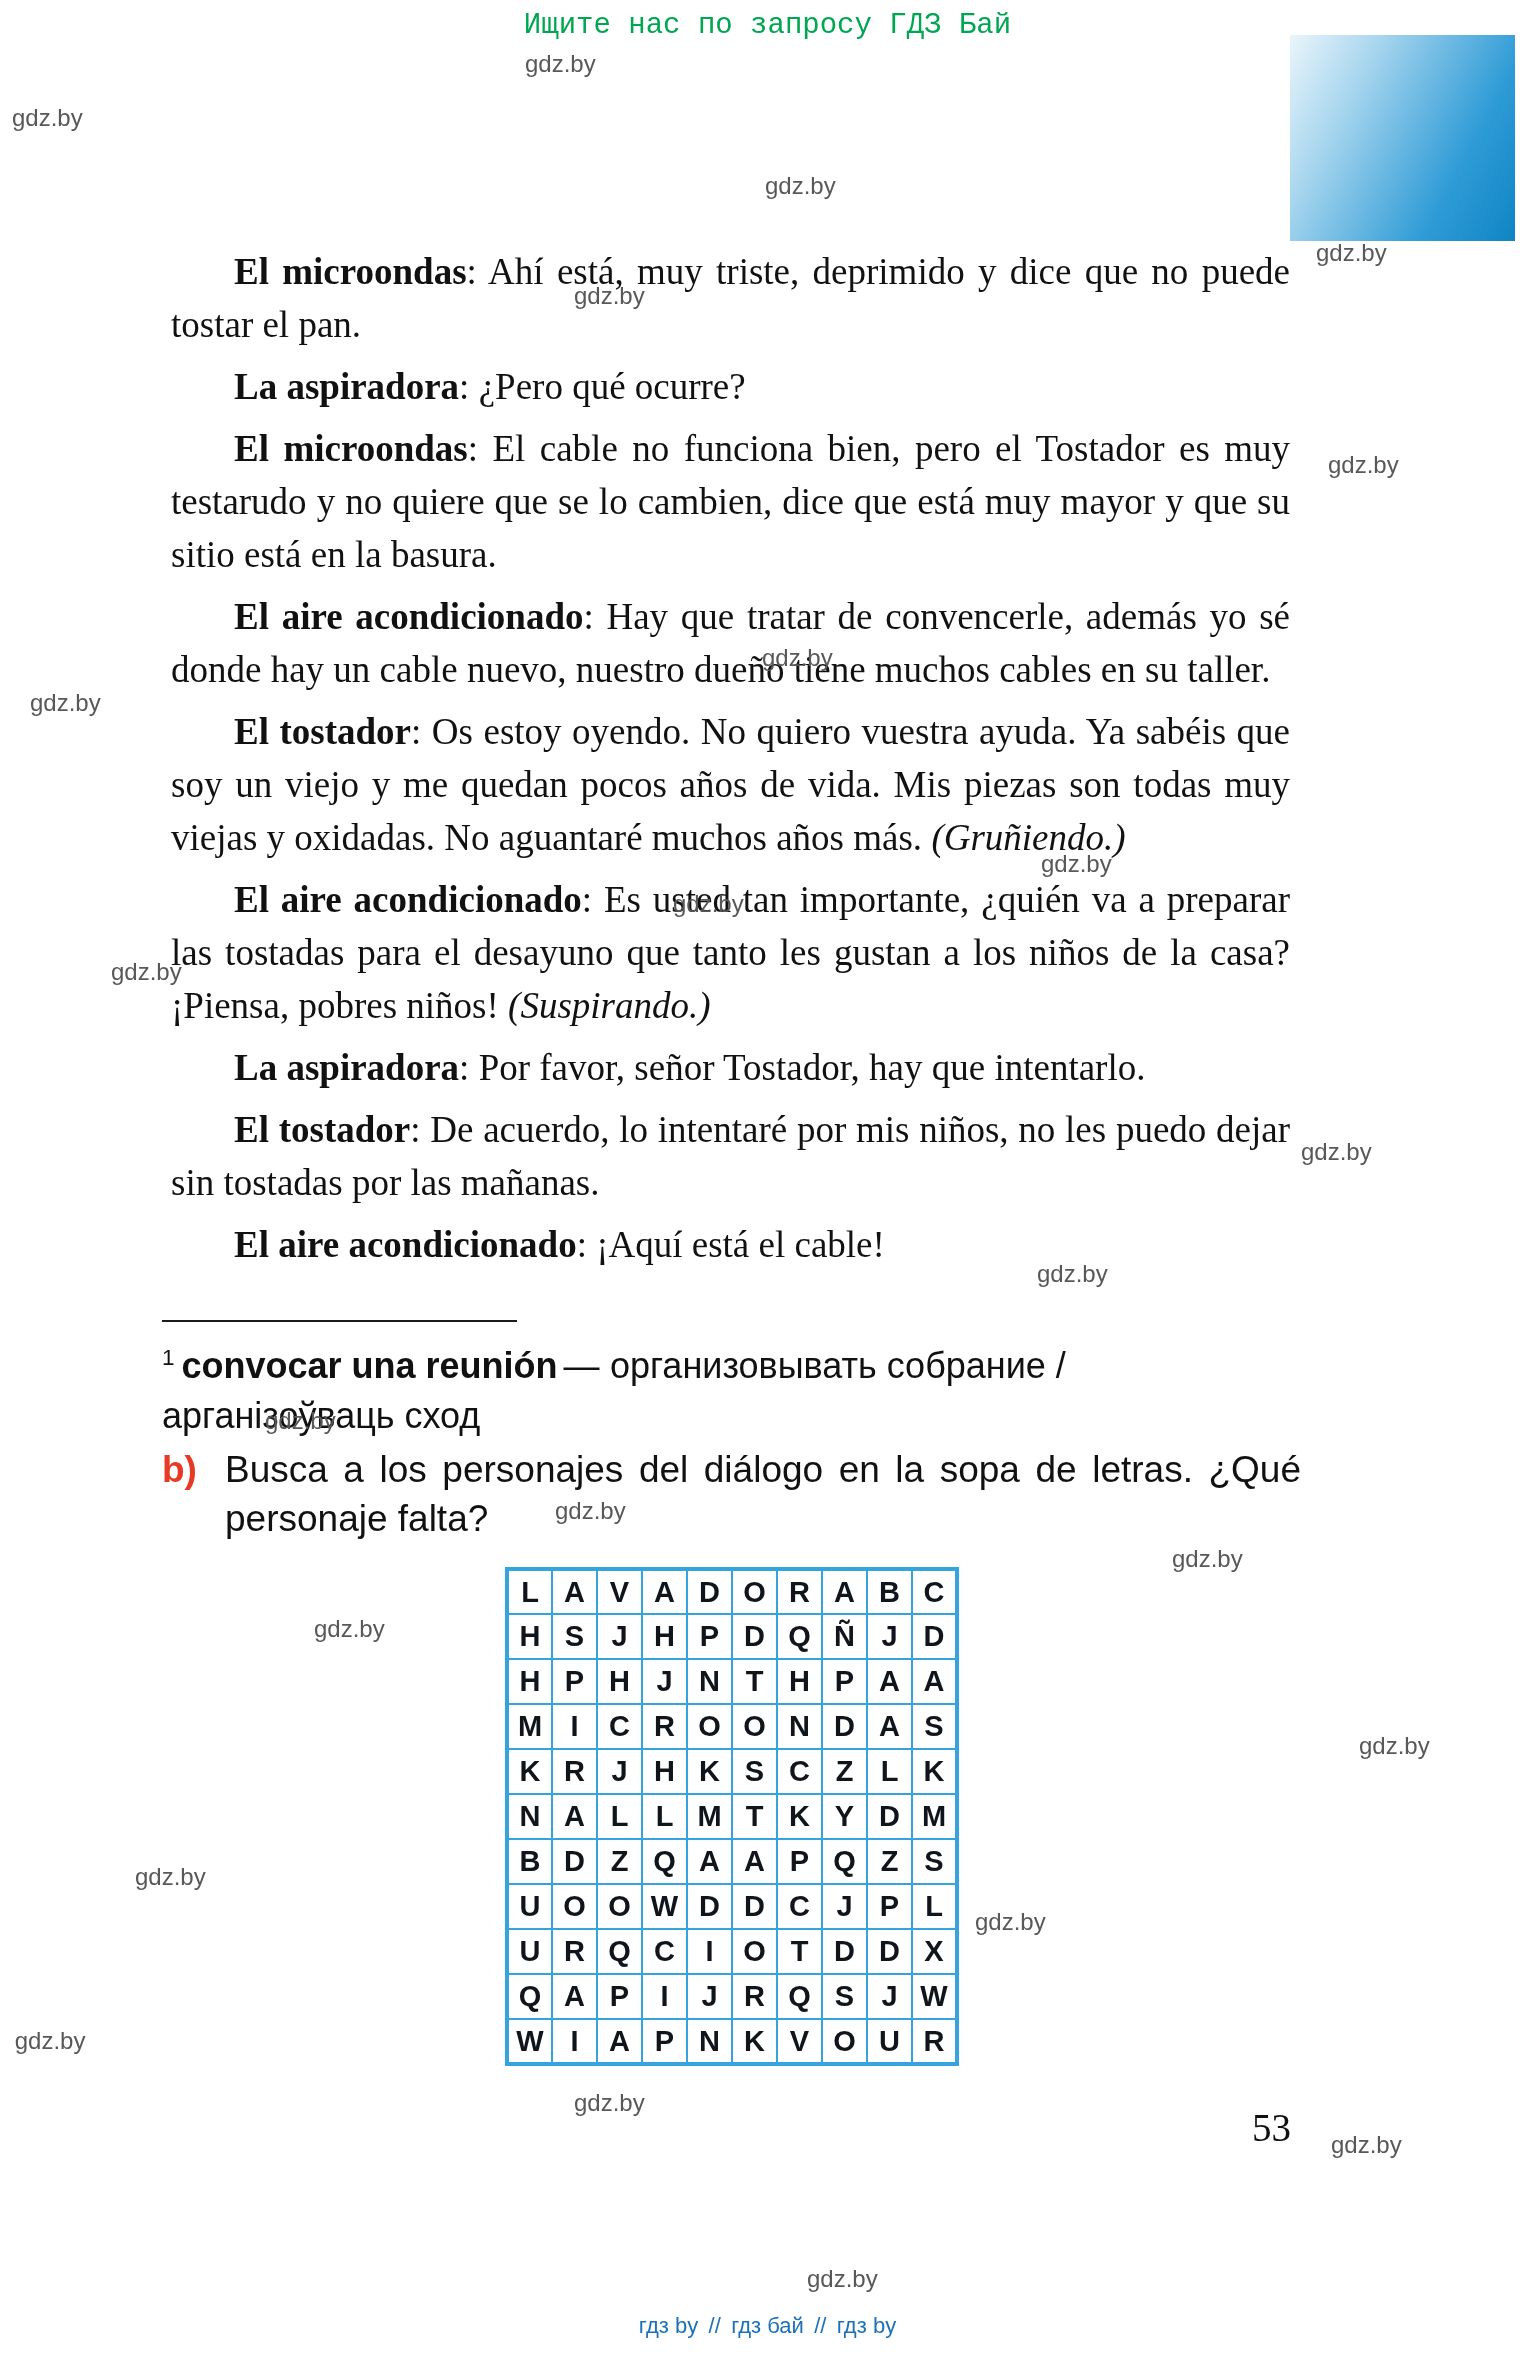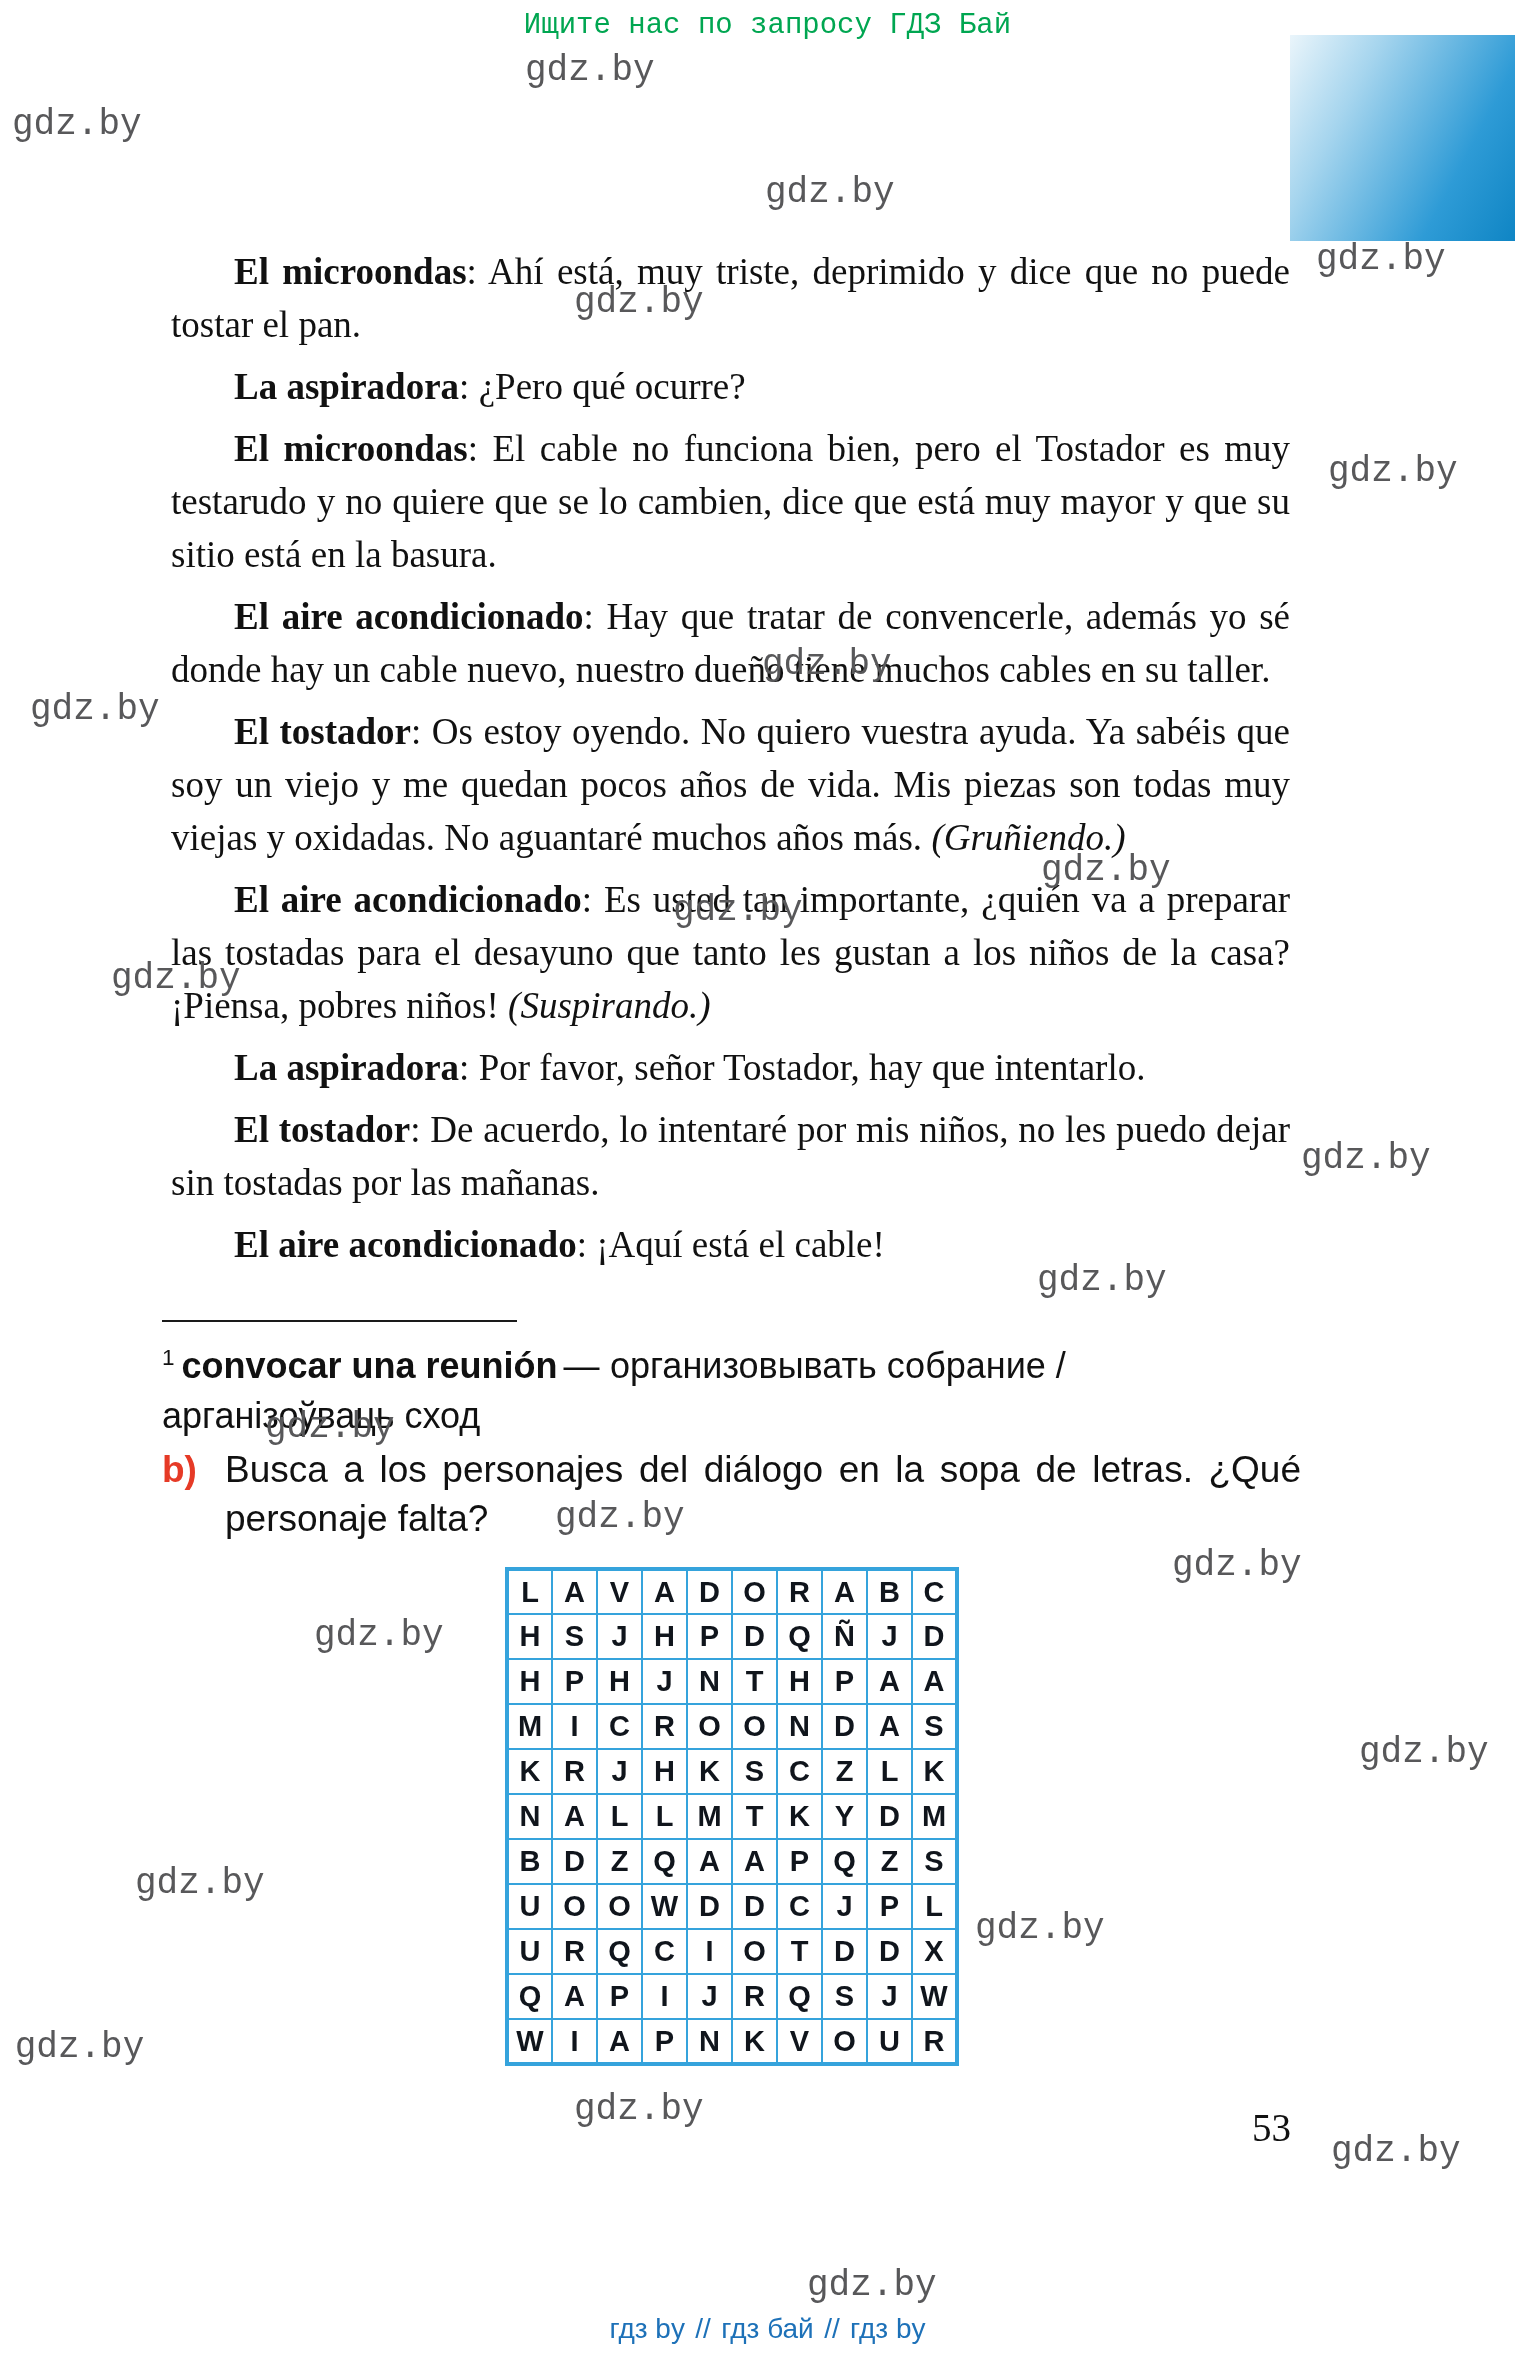--- a/index.html
+++ b/index.html
@@ -20,21 +20,21 @@
   }
   .promo{
     position:absolute; top:8.7px; left:0; width:100%; text-align:center;
     font-family:Liberation Mono, monospace; font-size:29px; color:var(--promo-green);
   }
   .corner-gradient{
     position:absolute; left:1290px; top:35px; width:225px; height:206px;
     background:linear-gradient(118deg,#eaf5fb 0%, #a6d5ee 28%, #2e9bd6 72%, #0f85c4 100%);
   }
   .wm{
-    position:absolute; font-family:Liberation Mono, monospace; font-size:36px;
+    position:absolute; font-family:Liberation Sans, sans-serif; font-size:24px;
     color:var(--watermark-gray); white-space:nowrap;
   }
   .dialogue{
     position:absolute; left:162px; top:236px; width:1137px;
     font-size:37px; line-height:53px; color:var(--text-black); text-align:justify;
   }
   .dialogue p{ text-indent:63px; margin:9px; }
   .dialogue .aside{ font-style:italic; }
   .footnote-rule{
     position:absolute; left:162px; top:1320px; width:355px;
@@ -69,21 +69,21 @@
   .page-number{
     position:absolute; left:1252px; top:2105px;
     font-size:39px; color:var(--text-black);
   }
   .publisher{
     position:absolute; left:0; top:2157px; width:100%; text-align:center;
     font-family:"Liberation Sans", sans-serif; font-size:43px; color:var(--publisher-pink);
   }
   .bottom-links{
     position:absolute; left:0; top:2313px; width:100%; text-align:center;
-    font-family:"Liberation Sans", sans-serif; font-size:28px; color:var(--link-blue);
+    font-family:"Liberation Sans", sans-serif; font-size:22px; color:var(--link-blue);
   }
   .bottom-links a{ color:var(--link-blue); text-decoration:none; margin:0 5.2px; cursor:pointer; }
   .bottom-links .sep{ margin:0 5.2px; }
 </style>
 </head>
 <body>
 
 <div class="page">
 
   <div class="promo">Ищите нас по запросу ГДЗ Бай</div>

